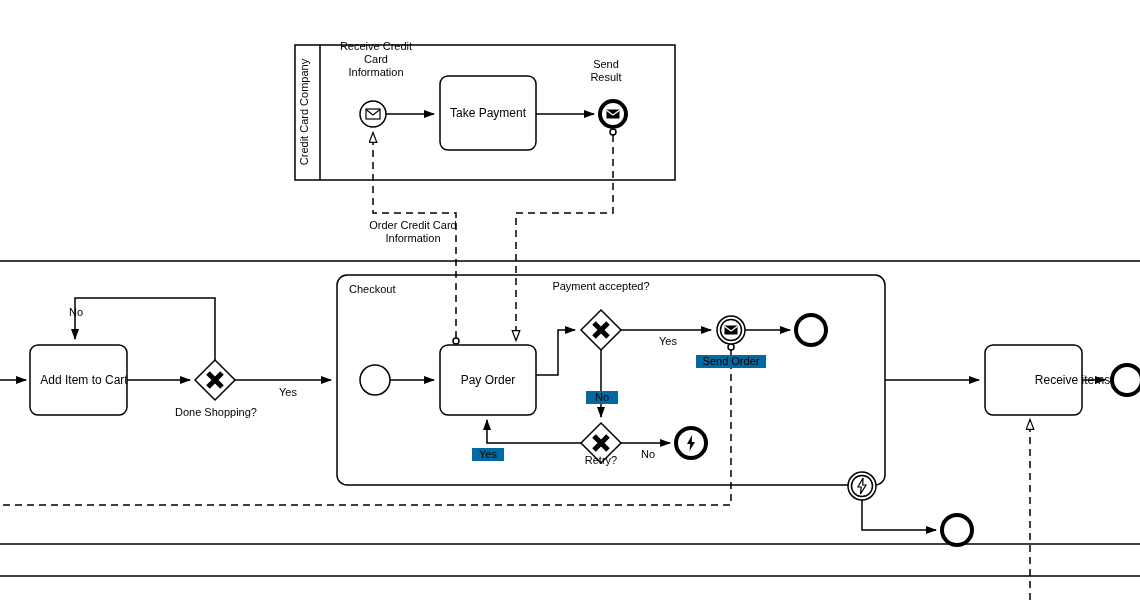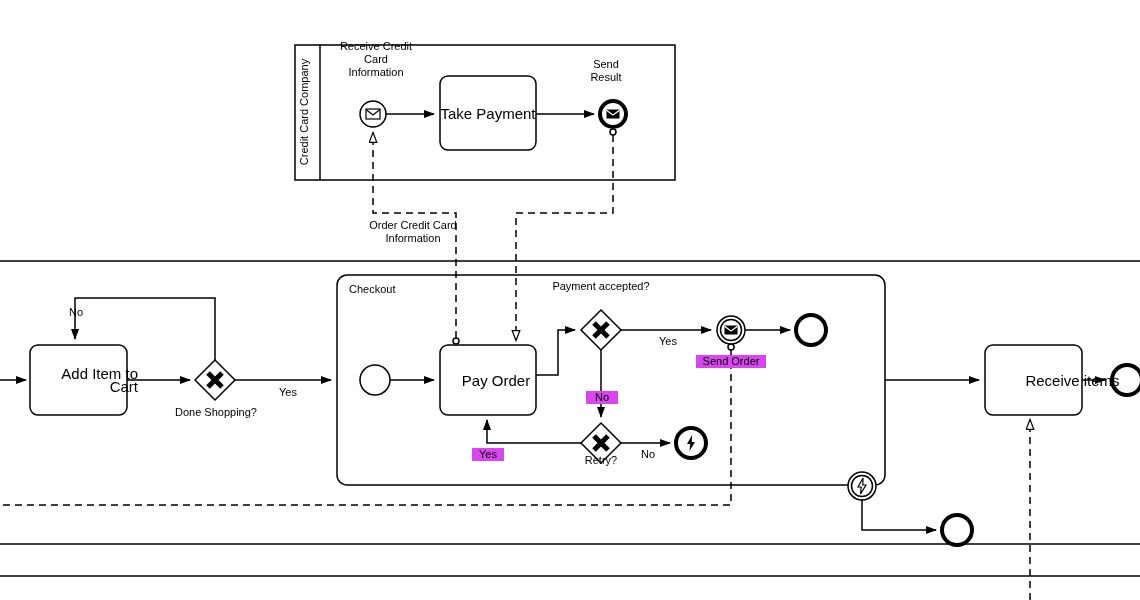--- a/index.html
+++ b/index.html
@@ -6,24 +6,24 @@
   html,body { background:#ffffff; }
   body { font-family:"Liberation Sans", sans-serif; color:#000; }
   .canvas { position:relative; width:1140px; height:600px; background:#fff; overflow:hidden; }
   .layer { position:absolute; left:0; top:0; }
   svg .s  { stroke:#000; stroke-width:1.5; fill:none; }
   svg .sf { stroke:#000; stroke-width:1.5; fill:#fff; }
   svg .thick { stroke:#000; stroke-width:4; fill:#fff; }
   svg .dash { stroke:#000; stroke-width:1.5; fill:none; stroke-dasharray:7 5; }
   svg .gwx { stroke:#000; stroke-width:5; fill:none; }
   .lbl { position:absolute; font-size:11px; line-height:13px; text-align:center; white-space:pre-line; }
-  .lbl.bg { background:#d946ef; }
+  .lbl.bg { background:#0369a1; }
   .lbl.left { text-align:left; }
   .task-lbl { position:absolute; display:flex; align-items:center; justify-content:center;
-              font-size:15px; line-height:13px; text-align:right; }
+              font-size:12px; line-height:13px; text-align:left; }
 </style>
 </head>
 <body>
 
 <div class="canvas">
 
   <svg class="layer" width="1140" height="600" viewBox="0 0 1140 600">
     <defs>
       <marker id="seq" markerWidth="12" markerHeight="10" refX="10" refY="4" orient="auto" markerUnits="userSpaceOnUse">
         <path d="M0,0 L11,4 L0,8 Z" fill="#000"></path>
@@ -139,21 +139,21 @@
   <div class="lbl" style="left:316px; top:40px; width:120px;">Receive Credit
 Card
 Information</div>
   <div class="lbl" style="left:566px; top:58px; width:80px;">Send
 Result</div>
   <div class="lbl" style="left:353px; top:219px; width:120px;">Order Credit Card
 Information</div>
 
   <div class="task-lbl" style="left:440px; top:76px; width:96px; height:74px;">Take Payment</div>
   <div class="task-lbl" style="left:30px; top:345px; width:108px; height:70px;">Add Item to Cart</div>
-  <div class="task-lbl" style="left:440px; top:345px; width:96px; height:70px;margin-left:8px;">Pay Order</div>
+  <div class="task-lbl" style="left:440px; top:345px; width:96px; height:70px;">Pay Order</div>
   <div class="task-lbl" style="left:1024px; top:345px; width:97px; height:70px;">Receive items</div>
 
   <div class="lbl left" style="left:349px; top:283px;">Checkout</div>
 
   <div class="lbl" style="left:60px; top:306px; width:32px;">No</div>
   <div class="lbl" style="left:156px; top:406px; width:120px;">Done Shopping?</div>
   <div class="lbl" style="left:272px; top:386px; width:32px;">Yes</div>
 
   <div class="lbl" style="left:541px; top:280px; width:120px;">Payment accepted?</div>
   <div class="lbl" style="left:652px; top:335px; width:32px;">Yes</div>

